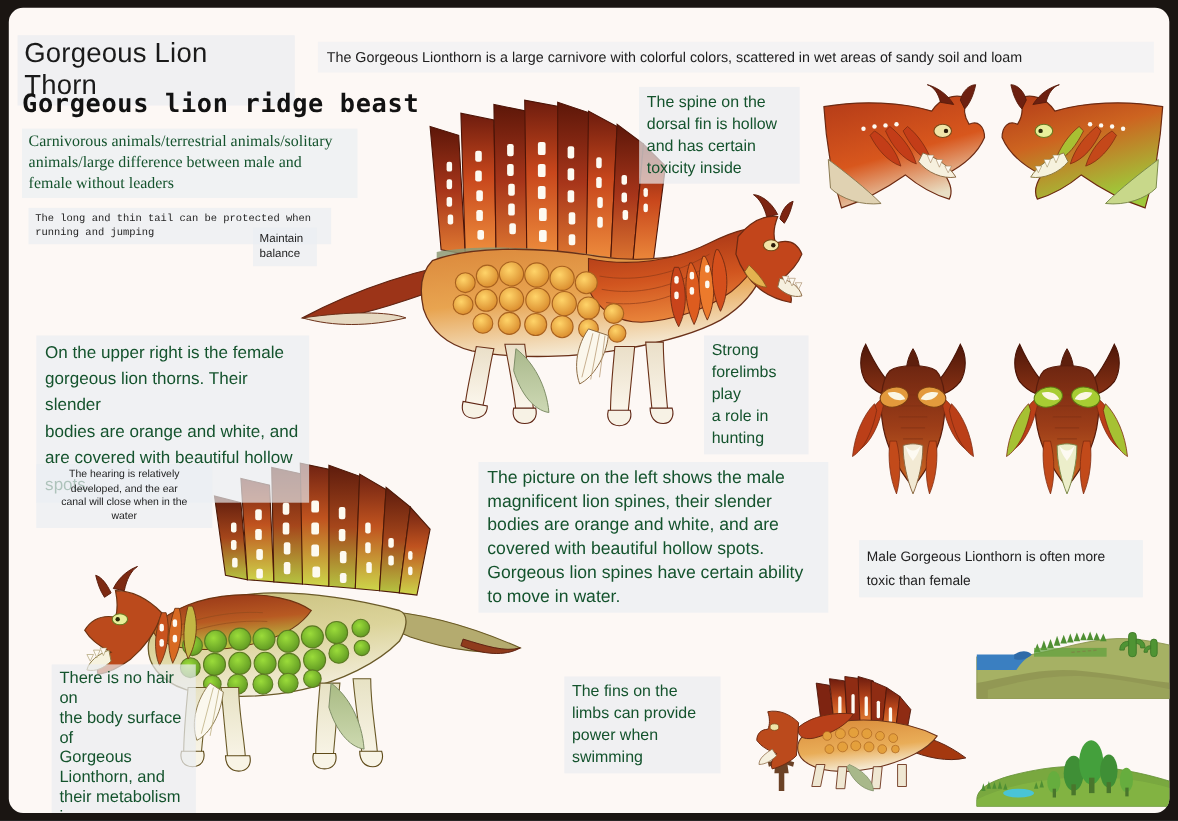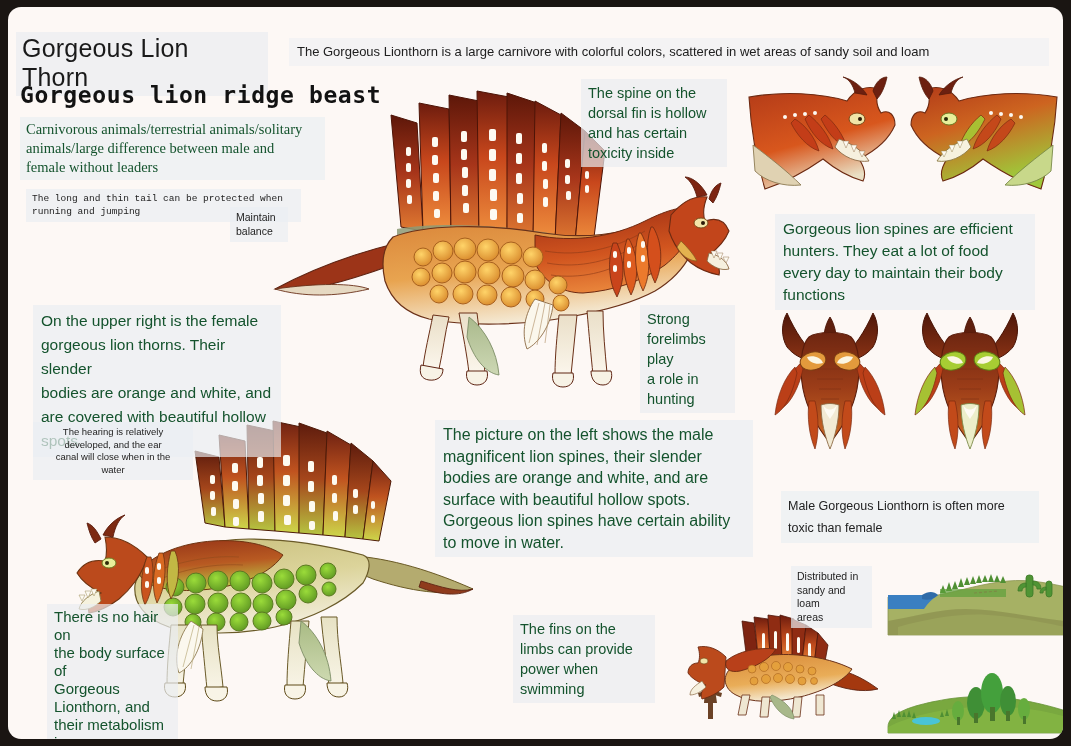--- a/index.html
+++ b/index.html
@@ -802,62 +802,55 @@
     <div class="tbox t-micro" style="left:18px; top:182px; width:275px;font-family:Liberation Mono, monospace;">The long and thin tail can be protected when running and jumping</div>
 
     <div class="tbox t-small" style="left:222px; top:200px; width:58px;">Maintain
 balance</div>
 
     <div class="tbox t-note" style="left:573px; top:72px; width:146px;">The spine on the
 dorsal fin is hollow
 and has certain
 toxicity inside</div>
 
-    <div class="tbox t-note-lg" style="left:767px; top:207px; width:260px;">Gorgeous lion spines are efficient
-hunters. They eat a lot of food
-every day to maintain their body
-functions</div>
 
     <div class="tbox t-note-lg" style="left:25px; top:298px; width:248px; line-height:24px;">On the upper right is the female
 gorgeous lion thorns. Their slender
 bodies are orange and white, and
 are covered with beautiful hollow
 spots.</div>
 
     <div class="tbox t-note" style="left:632px; top:298px; width:95px;">Strong
 forelimbs play
 a role in
 hunting</div>
 
     <div class="tbox t-micro" style="left:25px; top:415px; width:160px;text-align:center;">The hearing is relatively
 developed, and the ear
 canal will close when in the
 water</div>
 
     <div class="tbox t-note-lg" style="left:427px; top:413px; width:318px; font-size:16px; line-height:21.5px;">The picture on the left shows the male
 magnificent lion spines, their slender
 bodies are orange and white, and are
-surface with beautiful hollow spots.
+covered with beautiful hollow spots.
 Gorgeous lion spines have certain ability
 to move in water.</div>
 
     <div class="tbox t-tiny-right" style="left:773px; top:484px; width:258px; font-size:12.5px; line-height:22px;">Male Gorgeous Lionthorn is often more
 toxic than female</div>
 
     <div class="tbox t-note" style="left:39px; top:597px; width:131px; font-size:15px; line-height:18px;">There is no hair on
 the body surface of
 Gorgeous
 Lionthorn, and
 their metabolism is
 faster</div>
 
     <div class="tbox t-note" style="left:505px; top:608px; width:142px;">The fins on the
 limbs can provide
 power when
 swimming</div>
 
-    <div class="tbox t-small" style="left:783px; top:559px; width:81px;">Distributed in
-sandy and loam
-areas</div>
 
 
   </div>
 </div>
 
 </body></html>

